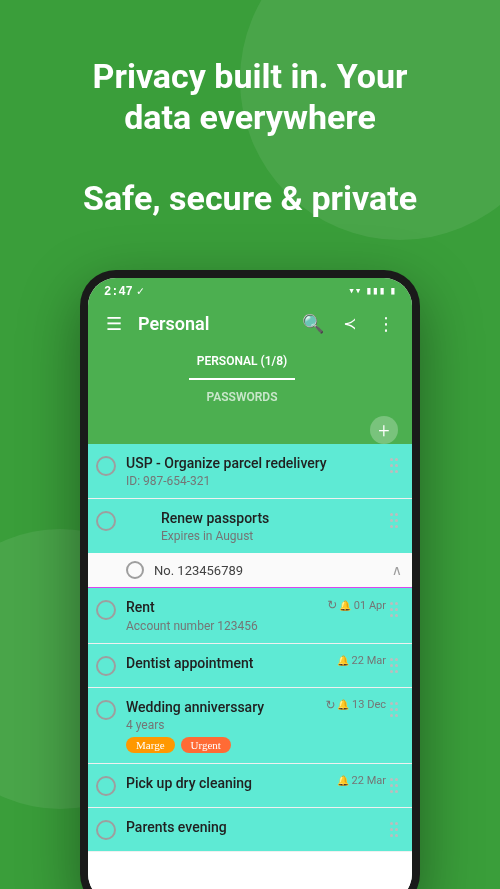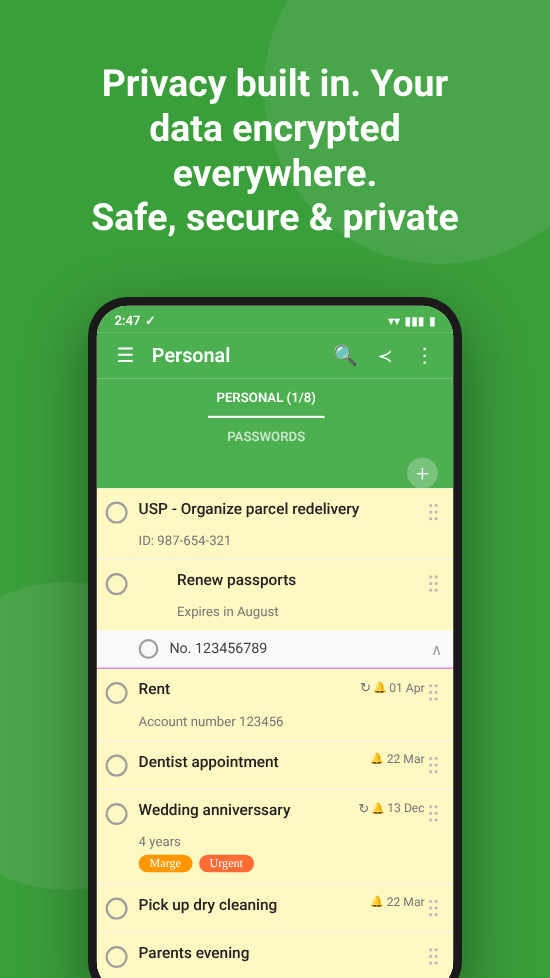--- a/index.html
+++ b/index.html
@@ -71,24 +71,25 @@
       border-radius: 28px;
       overflow: hidden;
       display: flex;
       flex-direction: column;
     }
 
     
     .status-bar {
       background: #4caf50;
       display: flex;
-      align-items: flex-end;
+      align-items: flex-start;
       justify-content: space-between;
       padding: 6px 16px 4px;
       flex-shrink: 0;
+      font-family: Liberation Mono, monospace;
     }
     .status-time {
       color: white;
       font-size: 12px;
       font-weight: 600;
       display: flex;
       align-items: center;
       gap: 4px;
     }
     .status-icons {
@@ -167,21 +168,21 @@
       flex: 1;
       overflow-y: auto;
       background: white;
     }
     .list-item {
       display: flex;
       align-items: flex-start;
       padding: 10px 10px 10px 8px;
       border-bottom: 1px solid #f0f0f0;
       position: relative;
-      background: #fef9c3;
+      background: #5eead4;
     }
     .list-item.expanded-parent {
       border-bottom: none;
       gap: 35px;
     }
     .item-checkbox {
       width: 20px;
       height: 20px;
       border: 2px solid #9e9e9e;
       border-radius: 50%;
@@ -195,21 +196,21 @@
     }
     .item-title {
       font-size: 14px;
       font-weight: 500;
       color: #212121;
       line-height: 1.3;
     }
     .item-subtitle {
       font-size: 12px;
       color: #757575;
-      margin-top: 12px;
+      margin-top: 2px;
     }
     .item-drag {
       display: flex;
       flex-direction: column;
       gap: 3px;
       align-items: center;
       justify-content: center;
       padding: 4px 4px;
       flex-shrink: 0;
     }
@@ -288,22 +289,22 @@
   </style>
 </head>
 <body>
 
 <div class="bg-circle-top"></div>
 <div class="bg-circle-bottom"></div>
 
 <div class="header-text">
   <h1>
     <span>Privacy built in. Your</span><br>
-    <span>data encrypted</span><br>
-    <span>everywhere.</span><br>
+    <span>data everywhere</span><br>
+    <br>
     <span>Safe, secure &amp; private</span>
   </h1>
 </div>
 
 <div class="phone-container">
   <div class="phone-frame">
     <div class="phone-screen">
 
       <div class="status-bar">
         <div class="status-time">

